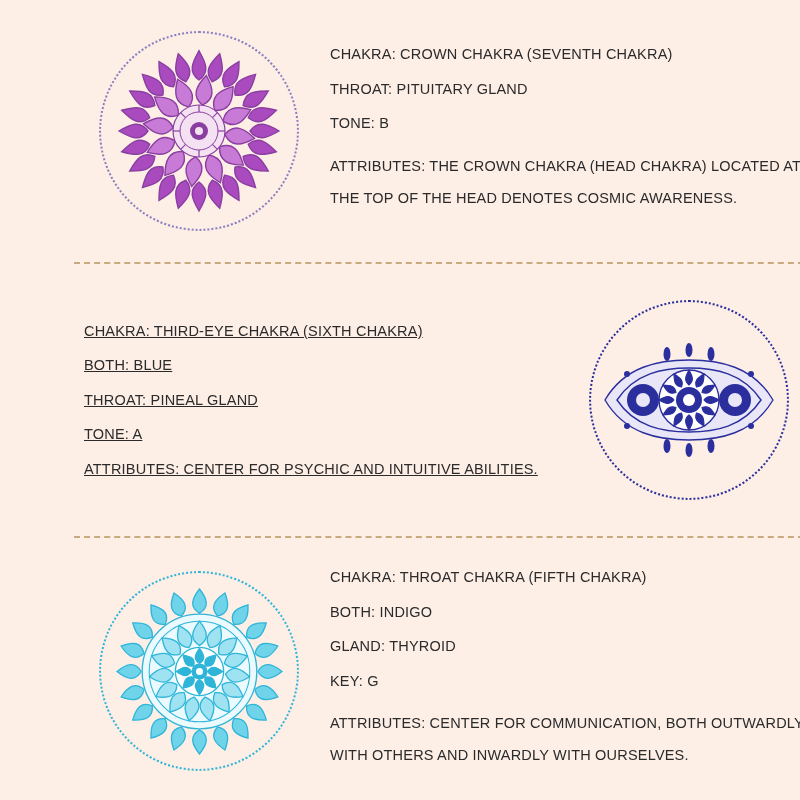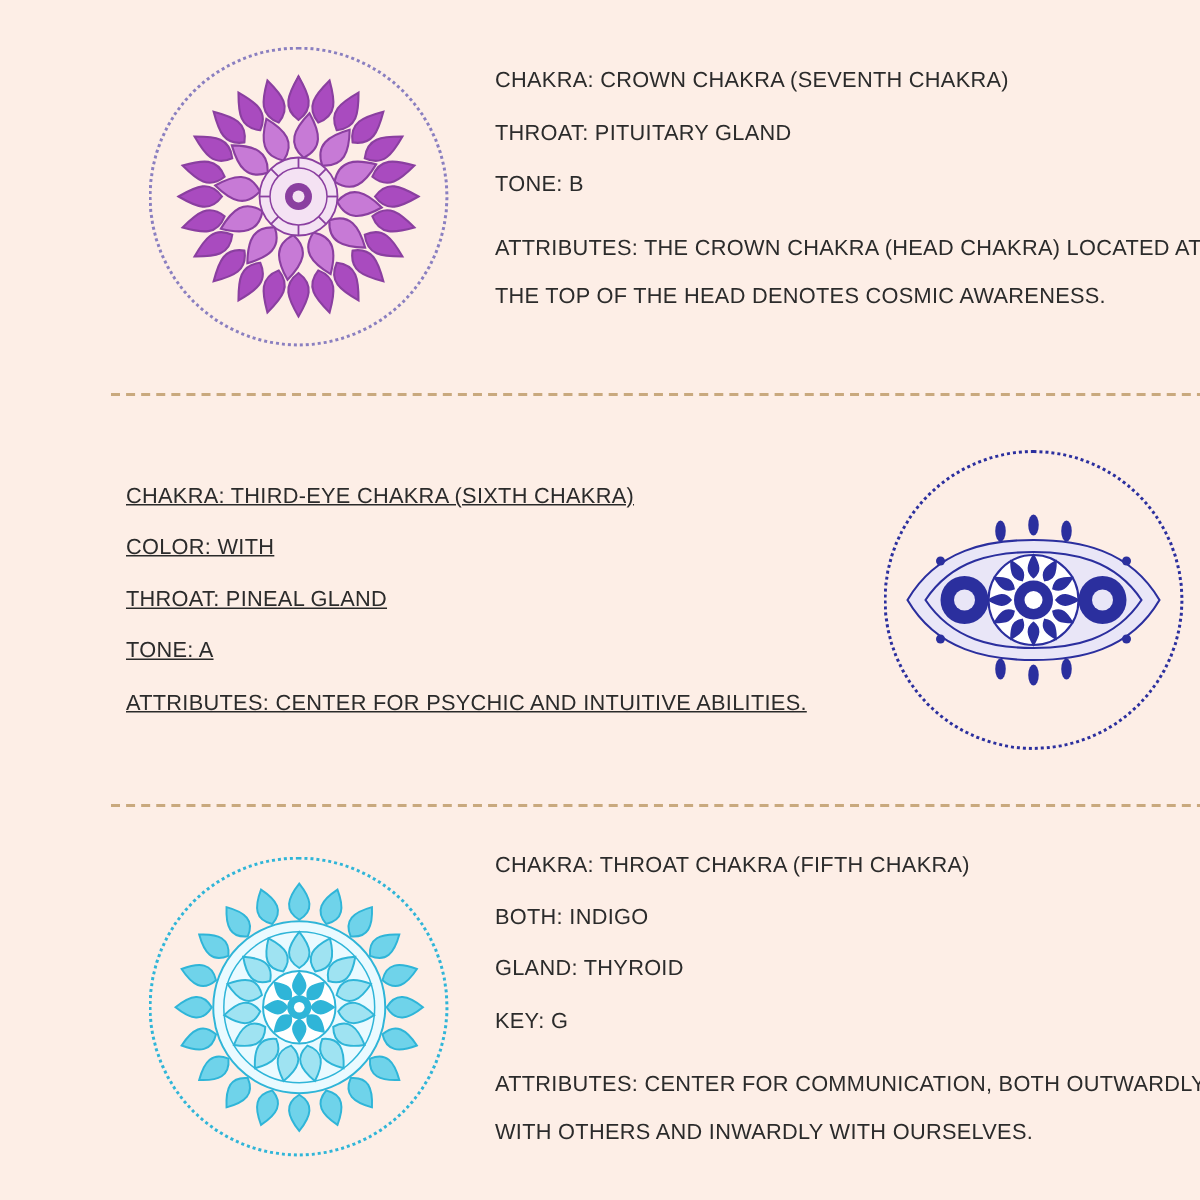--- a/index.html
+++ b/index.html
@@ -235,21 +235,21 @@
       <p class="line">TONE: B</p>
       <p class="line wrap">ATTRIBUTES: THE CROWN CHAKRA (HEAD CHAKRA) LOCATED AT THE TOP OF THE HEAD DENOTES COSMIC AWARENESS.</p>
     </div>
   </div>
 
   <hr class="divider">
 
   <div class="section sec-2">
     <div class="text-cell pad-left">
       <p class="line">CHAKRA: THIRD-EYE CHAKRA (SIXTH CHAKRA)</p>
-      <p class="line">COLOR: WITH</p>
+      <p class="line">BOTH: BLUE</p>
       <p class="line">THROAT: PINEAL GLAND</p>
       <p class="line">TONE: A</p>
       <p class="line">ATTRIBUTES: CENTER FOR PSYCHIC AND INTUITIVE ABILITIES.</p>
     </div>
     <div class="art-cell right">
       <div class="dotted-circle blue">
         <svg class="mandala" width="180" height="120" viewBox="-90 -60 180 120">
           <g stroke="#2b2f9e" fill="none" stroke-width="1.4">
 
             <path d="M-84,0 C -64,-34 -30,-40 0,-40 C 30,-40 64,-34 84,0 C 64,34 30,40 0,40 C -30,40 -64,34 -84,0 Z" fill="#e9e6f7"></path>

